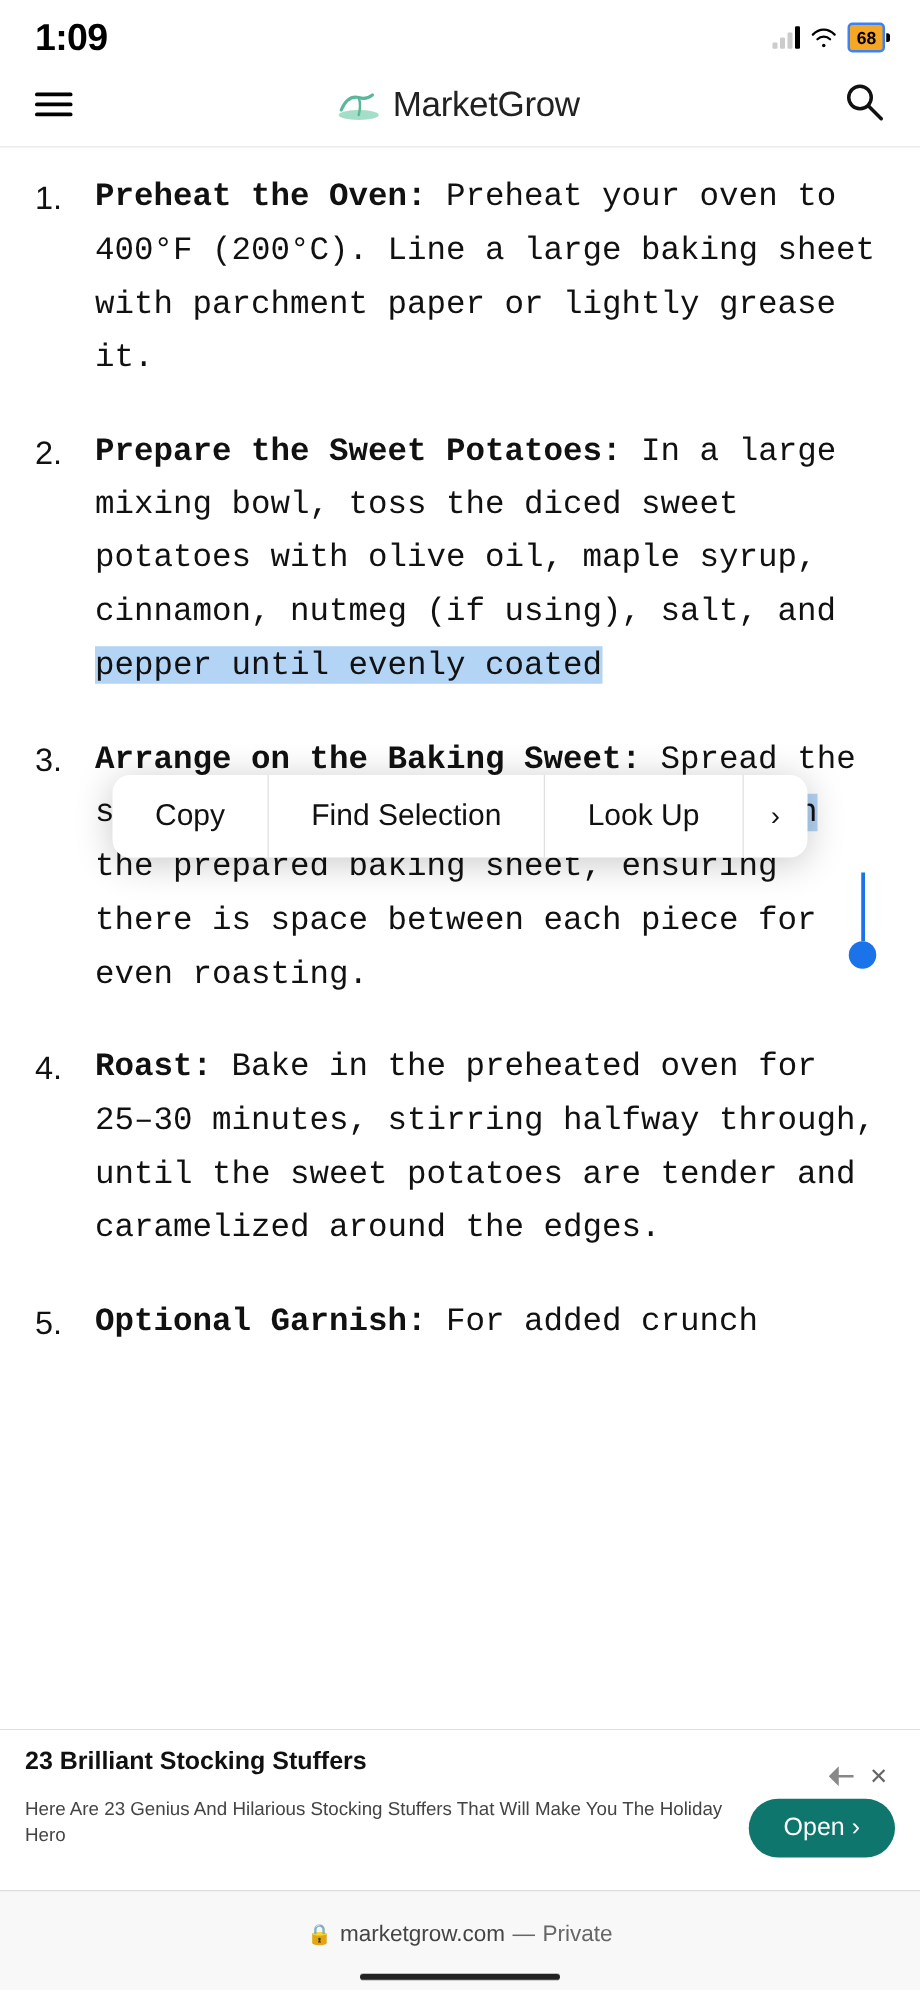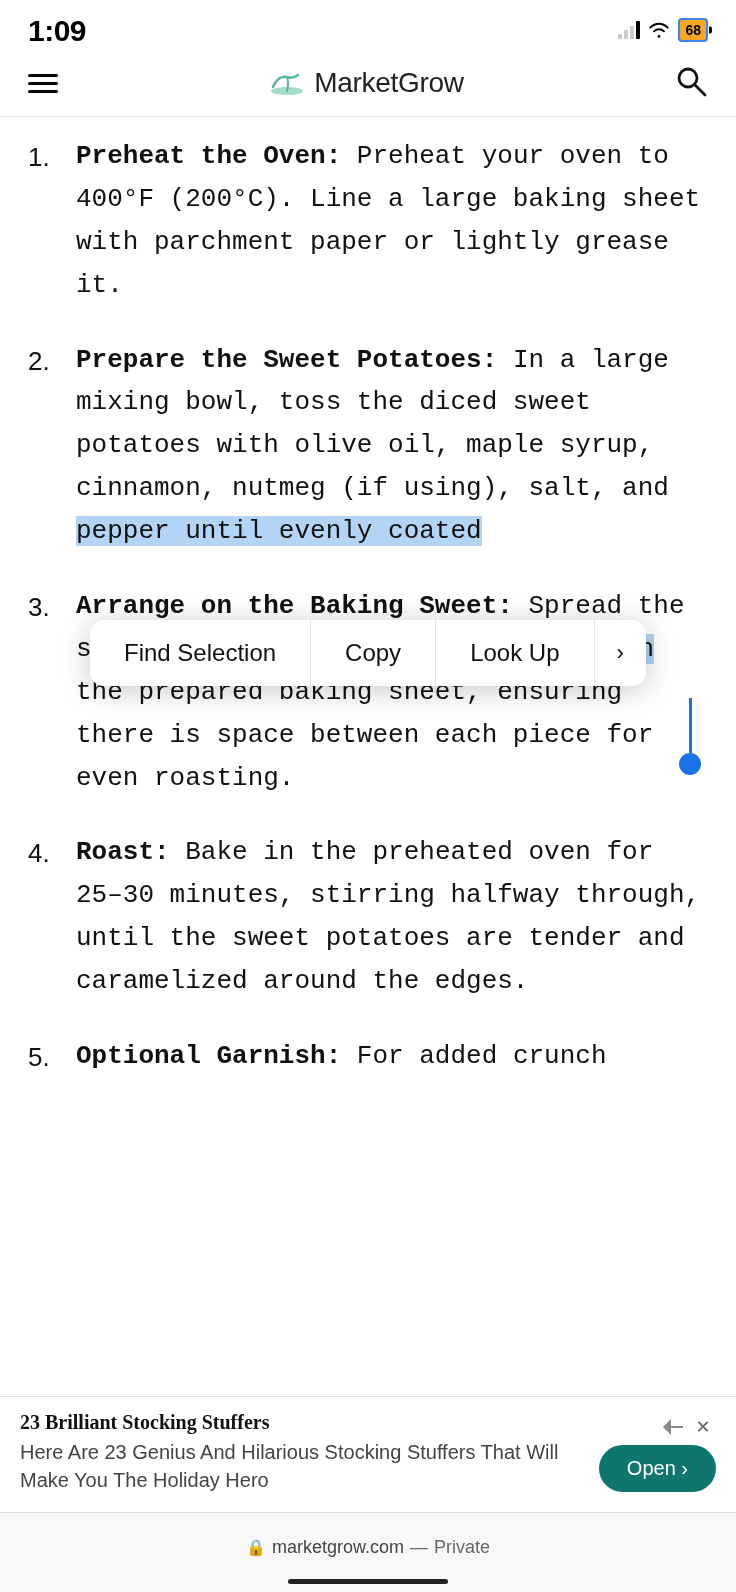--- a/index.html
+++ b/index.html
@@ -229,28 +229,27 @@
       justify-content: space-between;
       z-index: 200;
     }
     .ad-content {
       flex: 1;
     }
     .ad-title {
       font-size: 20px;
       font-weight: 700;
       color: #111;
-      margin-bottom: 4px;
-      font-family: Liberation Serif, serif;
+      margin-bottom: 16px;
     }
     .ad-subtitle {
-      font-size: 20px;
+      font-size: 15px;
       color: #444;
       line-height: 1.4;
-      margin-bottom: 4px;
+      margin-bottom: 19px;
     }
     .ad-source {
       font-size: 15px;
       color: #888;
     }
     .ad-right {
       display: flex;
       flex-direction: column;
       align-items: flex-end;
       gap: 8px;
@@ -422,22 +421,22 @@
       <span class="step-text">
         <strong>Optional Garnish:</strong>
         <span> For added crunch</span>
       </span>
     </li>
 
   </ol>
 </div>
 
 <div class="context-menu">
+  <div class="context-menu-item">Copy</div>
   <div class="context-menu-item">Find Selection</div>
-  <div class="context-menu-item">Copy</div>
   <div class="context-menu-item">Look Up</div>
   <div class="context-menu-item arrow">›</div>
 </div>
 
 <div class="selection-cursor" style="position:absolute; left: 636px; top: 698px;">
   <div class="cursor-line"></div>
   <div class="cursor-dot"></div>
 </div>
 
 <div class="ad-banner">

